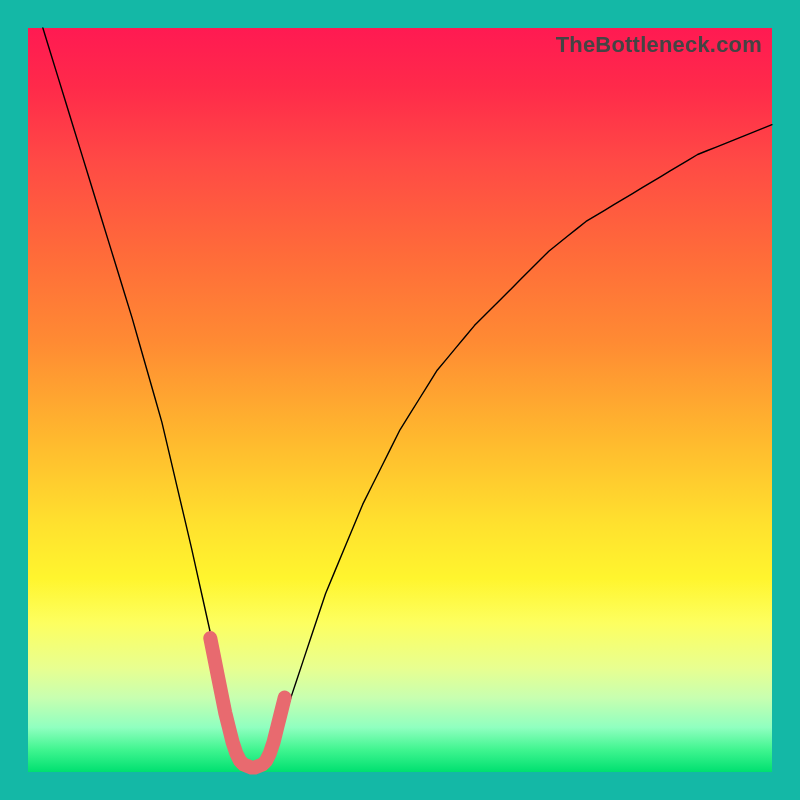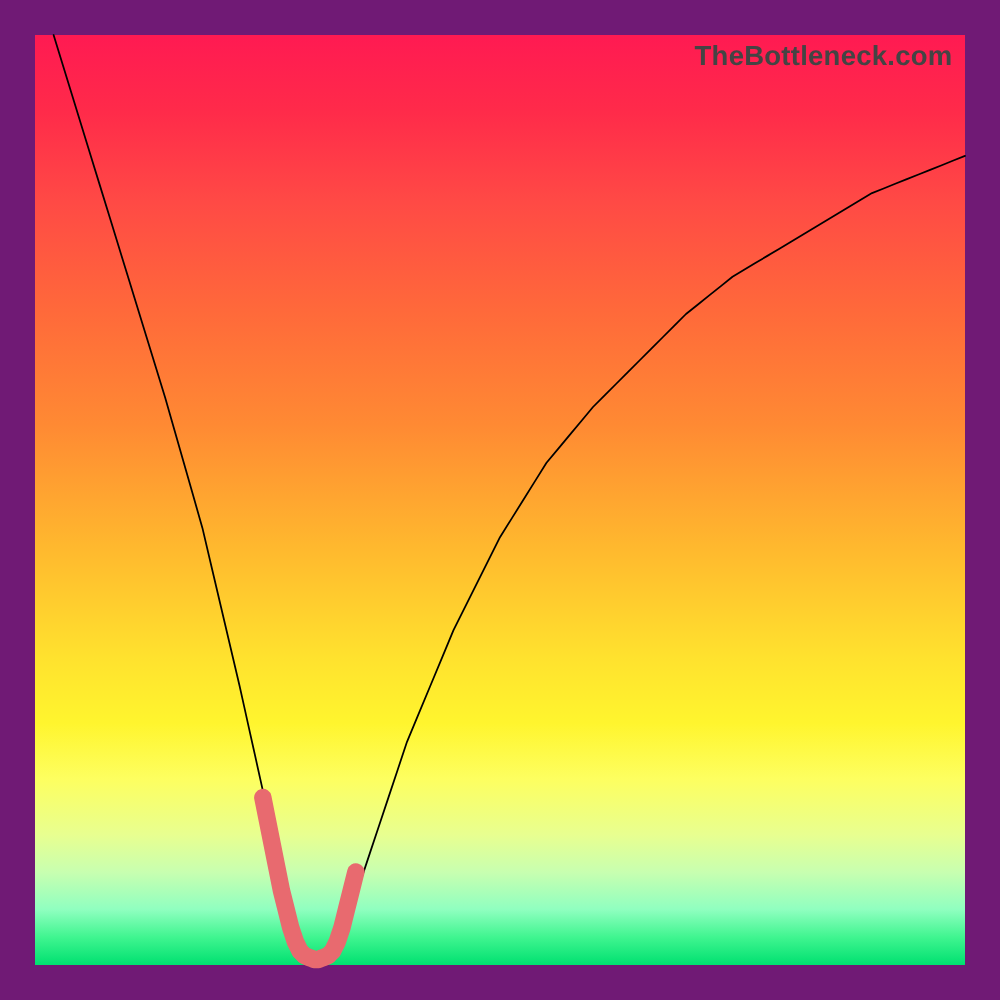--- a/index.html
+++ b/index.html
@@ -1,21 +1,21 @@
 <!DOCTYPE html>
 <html><head>
 <meta charset="utf-8">
 <style>
   * { margin: 0; padding: 0; box-sizing: border-box; }
   html, body { width: 800px; height: 800px; overflow: hidden; background: #000; }
   .frame {
     position: relative;
     width: 800px;
     height: 800px;
-    background: #701a75;
+    background: #14b8a6;
     padding-left: 45px;
   }
   .plot {
     position: absolute;
     left: 28px;
     top: 28px;
     width: 744px;
     height: 744px;
     background: linear-gradient(to bottom,
       #ff1a52 0%,

